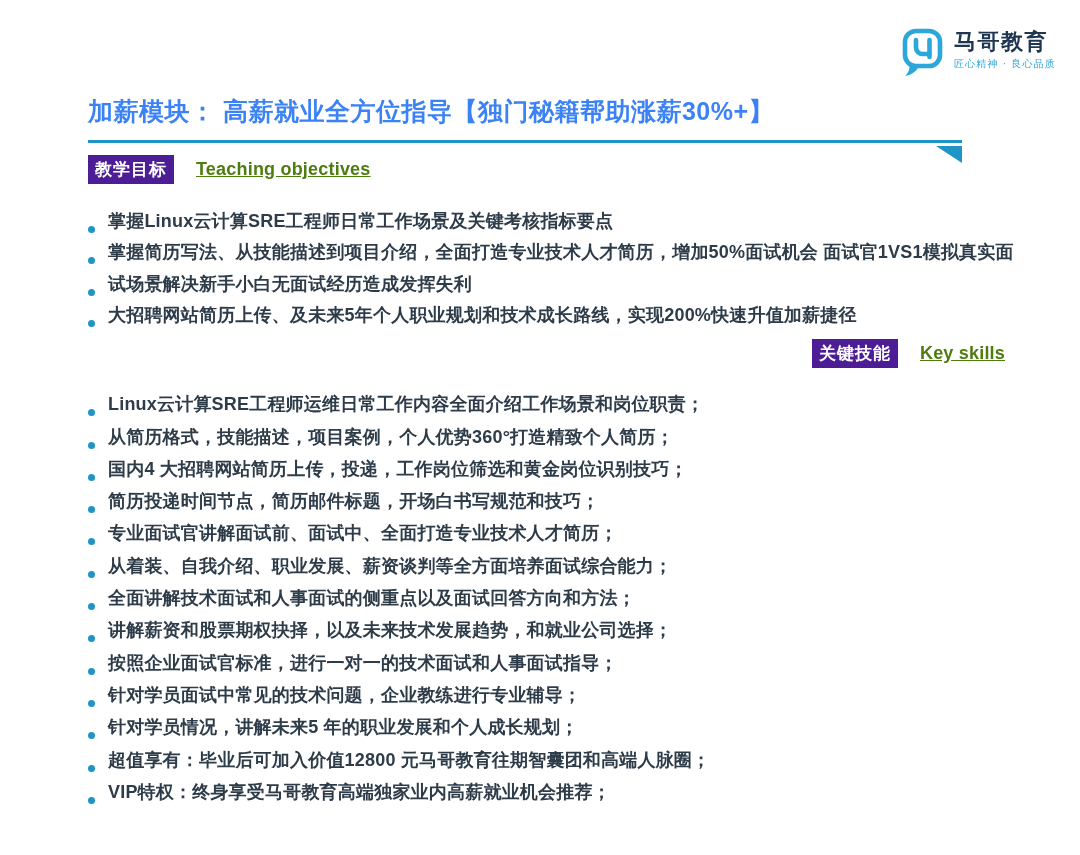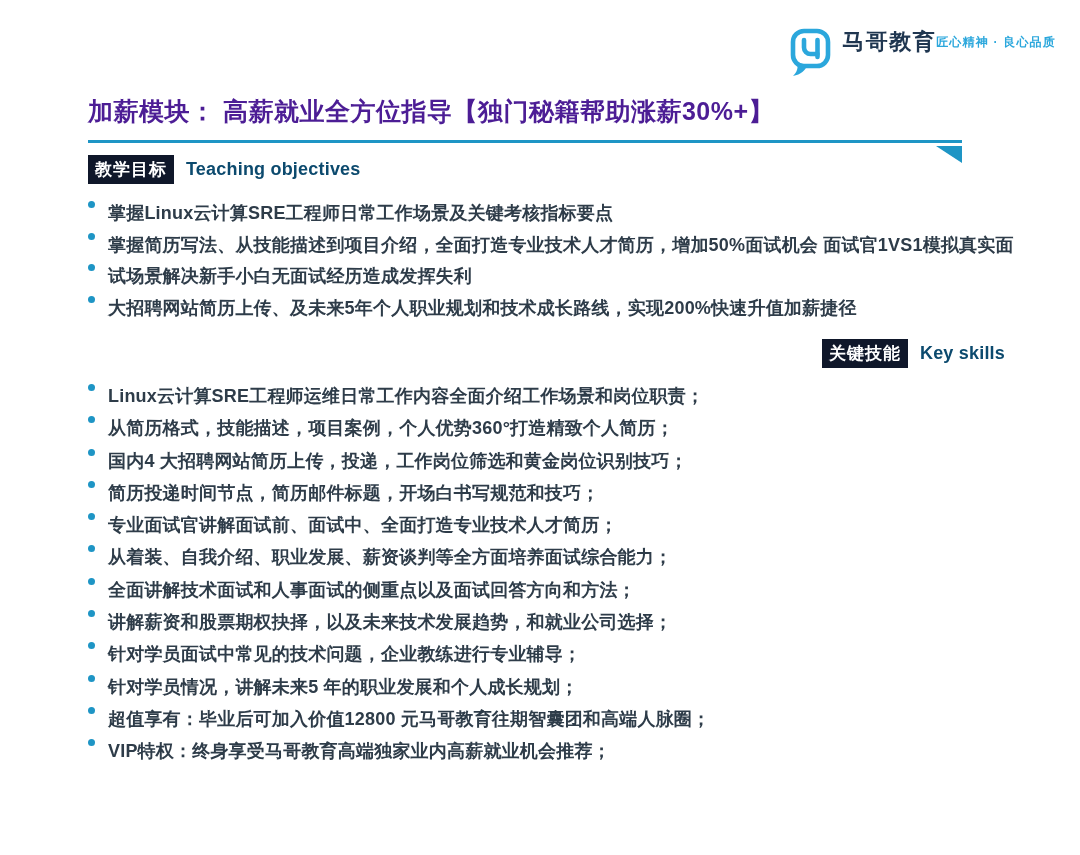--- a/index.html
+++ b/index.html
@@ -10,66 +10,66 @@
     overflow:hidden;
     font-family:"Liberation Sans", sans-serif;
   }
 
   
   .logo{
     position:absolute;top:28px;right:24px;
     display:flex;align-items:flex-start;gap:10px;
   }
   .logo-icon{width:42px;height:50px;flex:0 0 auto;}
-  .logo-text{display:flex;align-items:center;}
+  .logo-text{display:flex;flex-direction:column;}
   .logo-name{
     font-size:22px;font-weight:bold;color:#1F3650;
     letter-spacing:1.5px;line-height:1.1;margin-top:2px;
   }
   .logo-tagline{
-    font-size:12px;font-weight:bold;color:#2BA7DC;
+    font-size:10px;font-weight:normal;color:#2BA7DC;
     letter-spacing:1.2px;margin-top:3px;white-space:nowrap;
   }
 
   
   .content{padding:96px 75px 0 88px;}
   .title{
     margin:0;
     font-size:25px;line-height:30px;font-weight:bold;
-    color:#4c1d95;letter-spacing:0.5px;white-space:nowrap;
+    color:#3b82f6;letter-spacing:0.5px;white-space:nowrap;
   }
   .divider{
     position:relative;
     margin-top:14px;
     width:874px;height:3px;
     background:#1E95C5;
   }
   .corner-triangle{
     position:absolute;right:0;top:6px;
     width:0;height:0;
     border-top:17px solid #1E95C5;
     border-left:26px solid transparent;
   }
 
   .badge-row{display:flex;align-items:center;margin-top:12px;}
   .badge-row.second{margin-top:12px;justify-content:flex-end;}
   .badge{
-    background:#0f172a;color:#ffffff;
+    background:#4c1d95;color:#ffffff;
     font-size:17px;font-weight:bold;letter-spacing:1px;
     line-height:21px;padding:4px 7px;
   }
   .subtitle{
-    color:#0c4a6e;font-size:18px;font-weight:bold;
-    margin-left:12px;letter-spacing:0.2px;
+    color:#4d7c0f;font-size:18px;font-weight:bold;
+    margin-left:22px;letter-spacing:0.2px;text-decoration:underline;
   }
 
   .list{list-style:none;margin:17px 0 0 0;padding:0;}
   .list.skills{margin-top:16px;}
   .item{
-    display:flex;align-items:flex-start;
+    display:flex;align-items:flex-end;
     white-space:nowrap;
   }
   .list.objectives .item{height:31.5px;}
   .list.skills .item{height:32.3px;}
   .dot{
     flex:0 0 auto;width:7px;height:7px;border-radius:50%;
     background:#1E95C5;margin-right:13px;
   }
   .item-text{
     font-size:18px;font-weight:bold;color:#2E3C49;
@@ -160,20 +160,24 @@
         <li class="item">
           <span class="dot"></span>
           <span class="item-text">全面讲解技术面试和人事面试的侧重点以及面试回答方向和方法；</span>
         </li>
         <li class="item">
           <span class="dot"></span>
           <span class="item-text">讲解薪资和股票期权抉择，以及未来技术发展趋势，和就业公司选择；</span>
         </li>
         <li class="item">
           <span class="dot"></span>
+          <span class="item-text">按照企业面试官标准，进行一对一的技术面试和人事面试指导；</span>
+        </li>
+        <li class="item">
+          <span class="dot"></span>
           <span class="item-text">针对学员面试中常见的技术问题，企业教练进行专业辅导；</span>
         </li>
         <li class="item">
           <span class="dot"></span>
           <span class="item-text">针对学员情况，讲解未来5 年的职业发展和个人成长规划；</span>
         </li>
         <li class="item">
           <span class="dot"></span>
           <span class="item-text">超值享有：毕业后可加入价值12800 元马哥教育往期智囊团和高端人脉圈；</span>
         </li>

